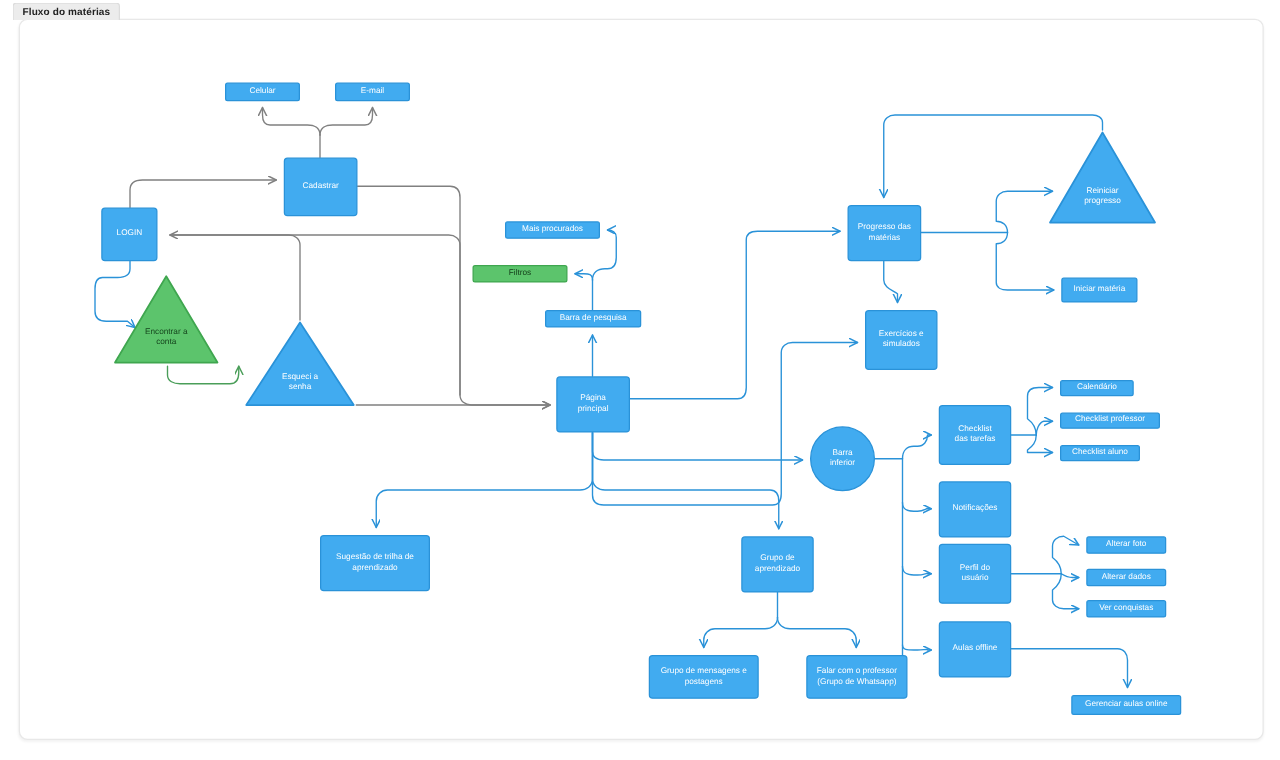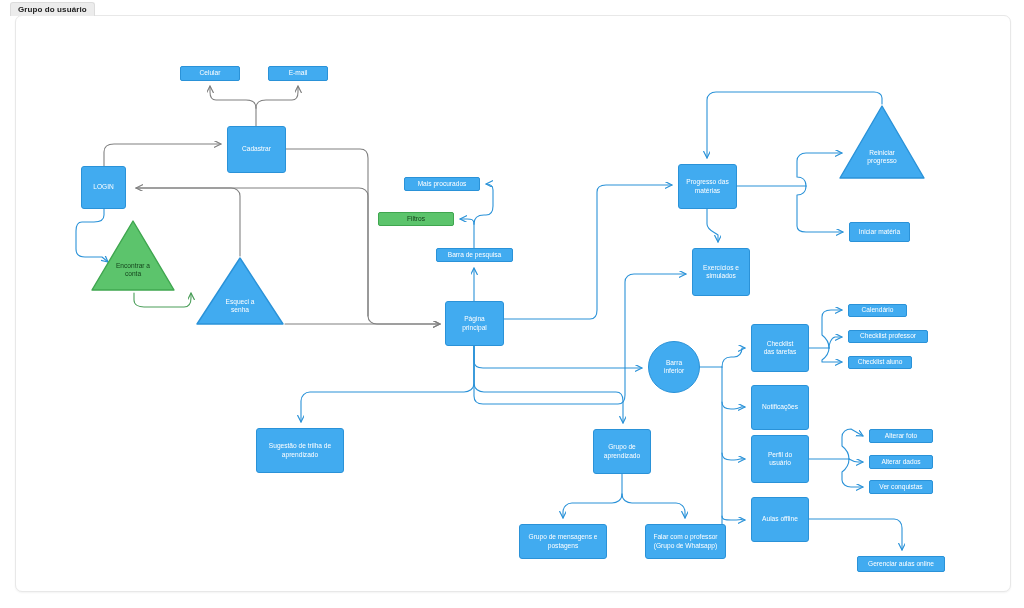--- a/index.html
+++ b/index.html
@@ -110,21 +110,21 @@
   }
   .fs7  { font-size: 6.6px; }
   .tri-label { padding-top: 34%; }
 </style>
 </head>
 <body>
 
 <div id="app">
 
   <div id="title-tab">
-    <span>Grupo do usuário</span>
+    <span>Fluxo do matérias</span>
   </div>
 
   <div id="canvas-card">
 
     <svg id="diagram-svg" viewBox="0 0 1024 608">
       <defs>
         <marker id="ar-blue" markerWidth="7" markerHeight="7" refX="6" refY="3" orient="auto">
           <path d="M0,0 L6,3 L0,6" fill="none" stroke="#2a92d8" stroke-width="1.1" stroke-linecap="round" stroke-linejoin="round"></path>
         </marker>
         <marker id="ar-gray" markerWidth="7" markerHeight="7" refX="6" refY="3" orient="auto">

